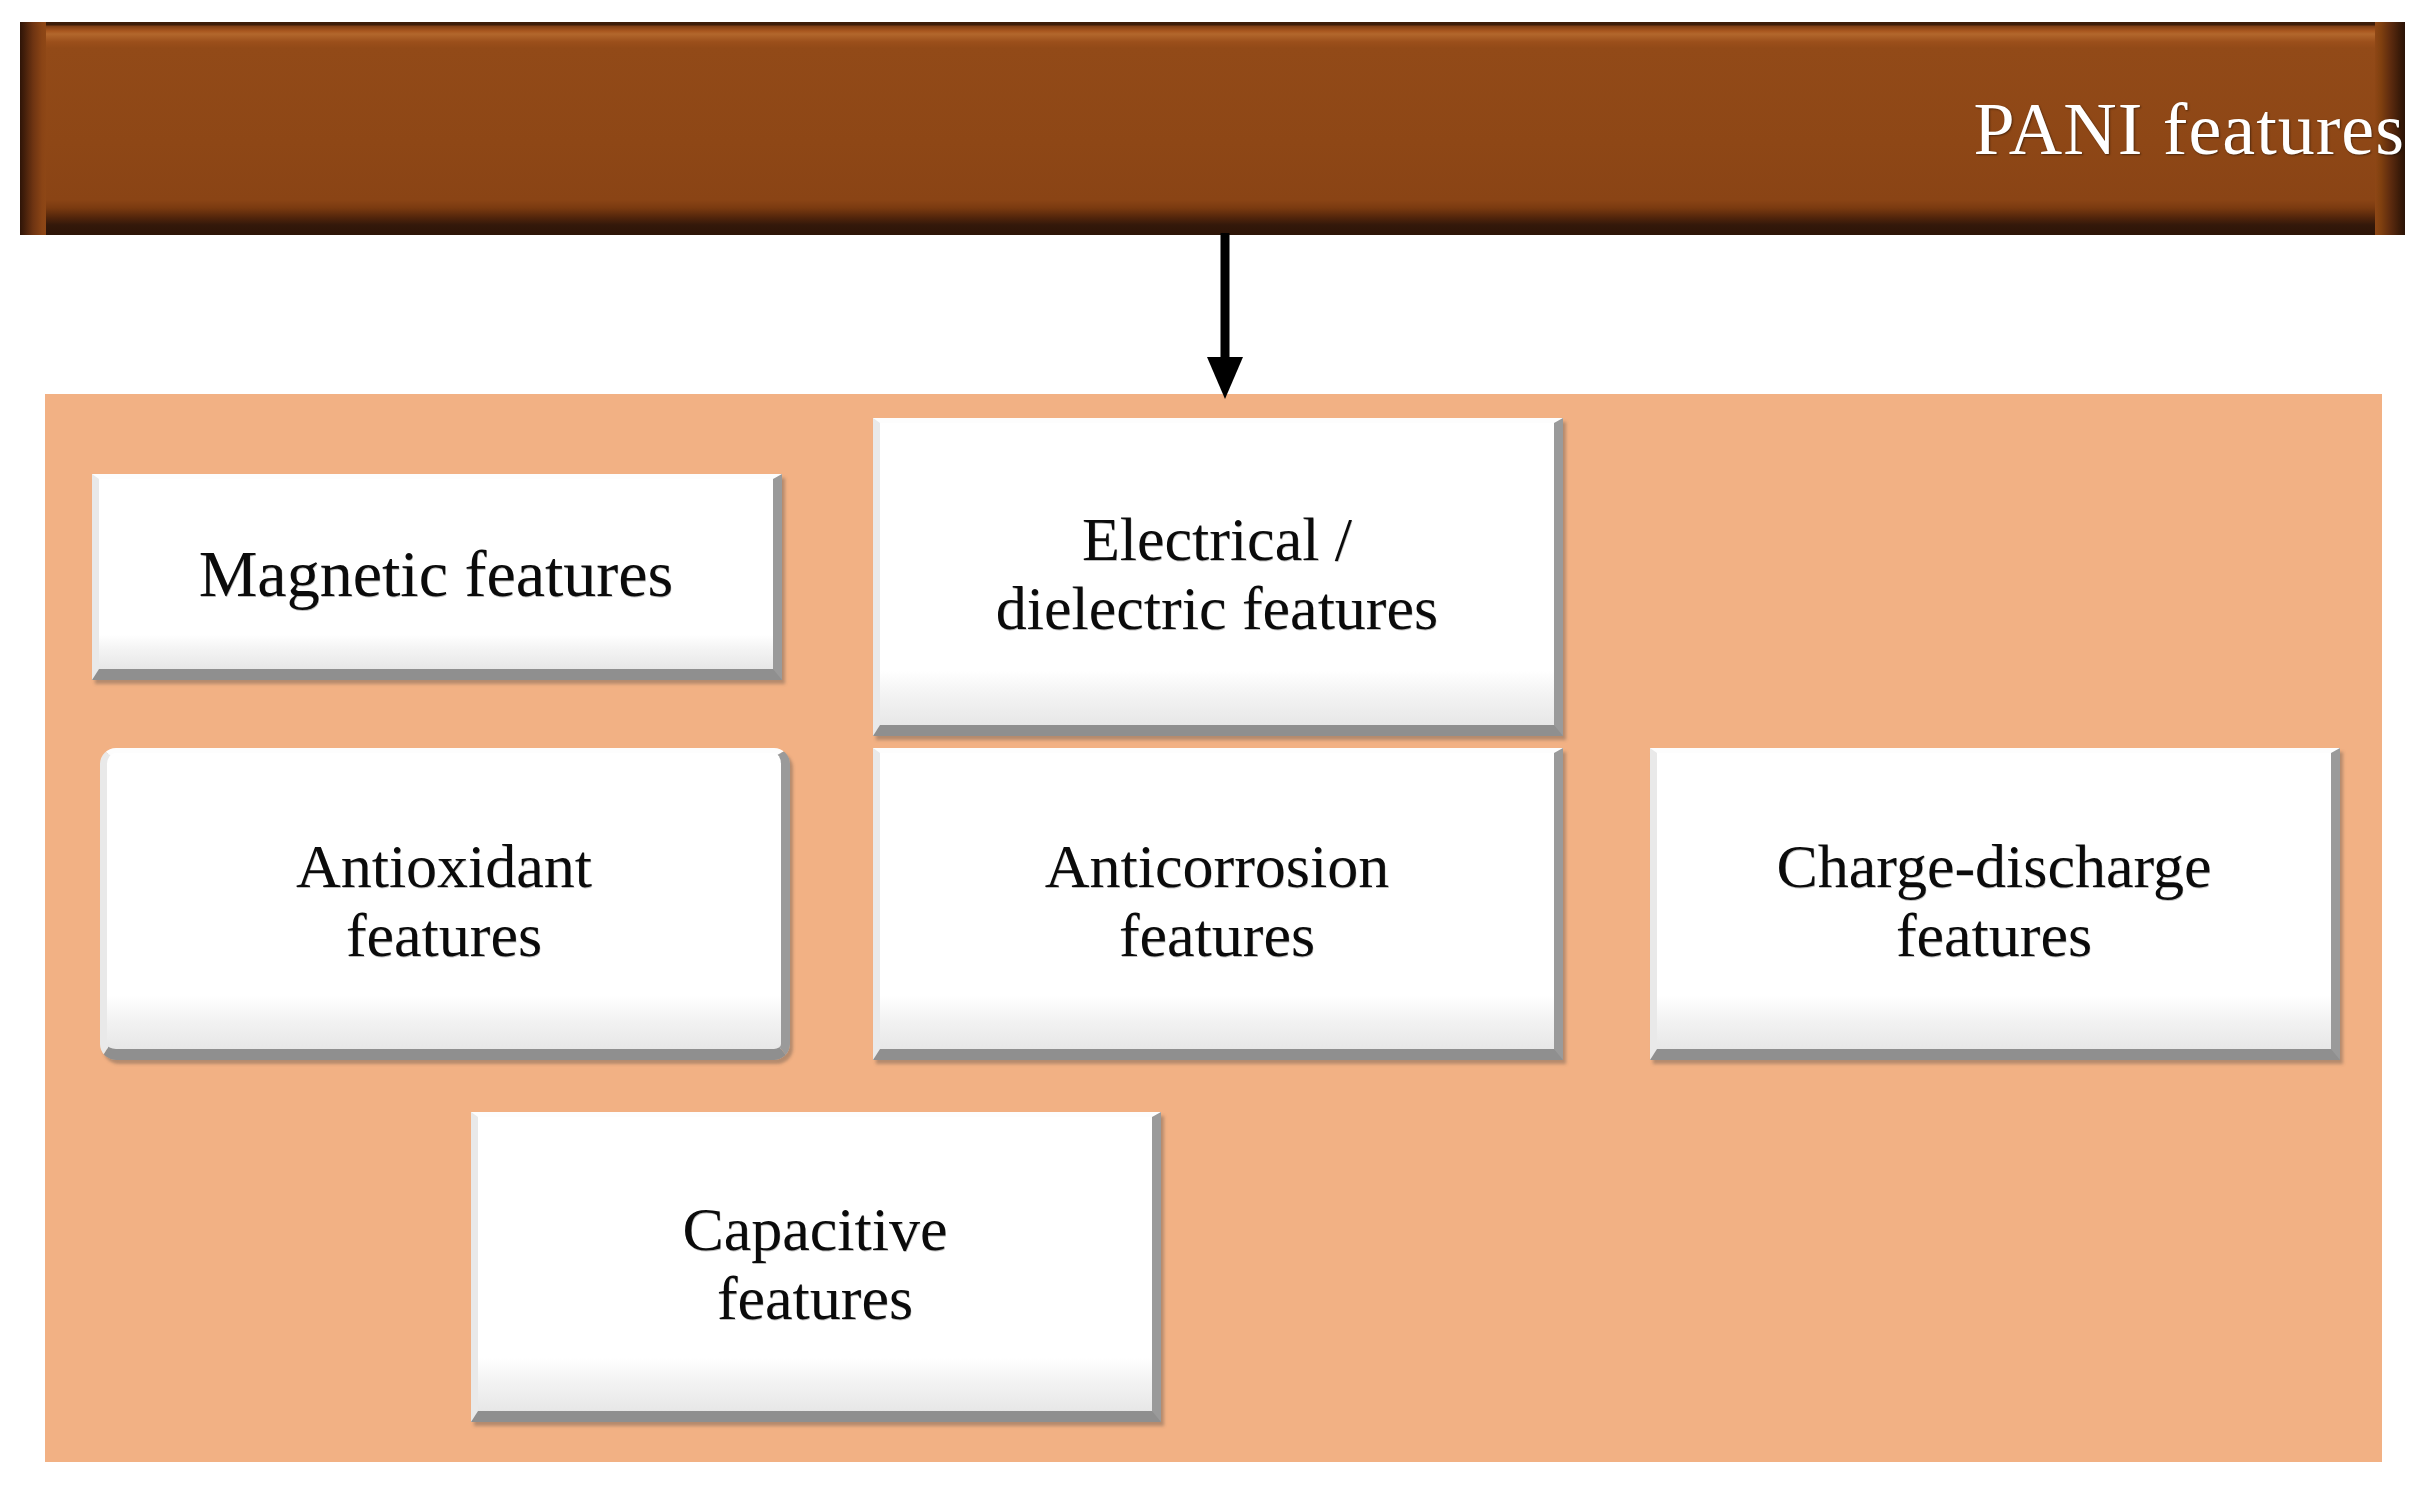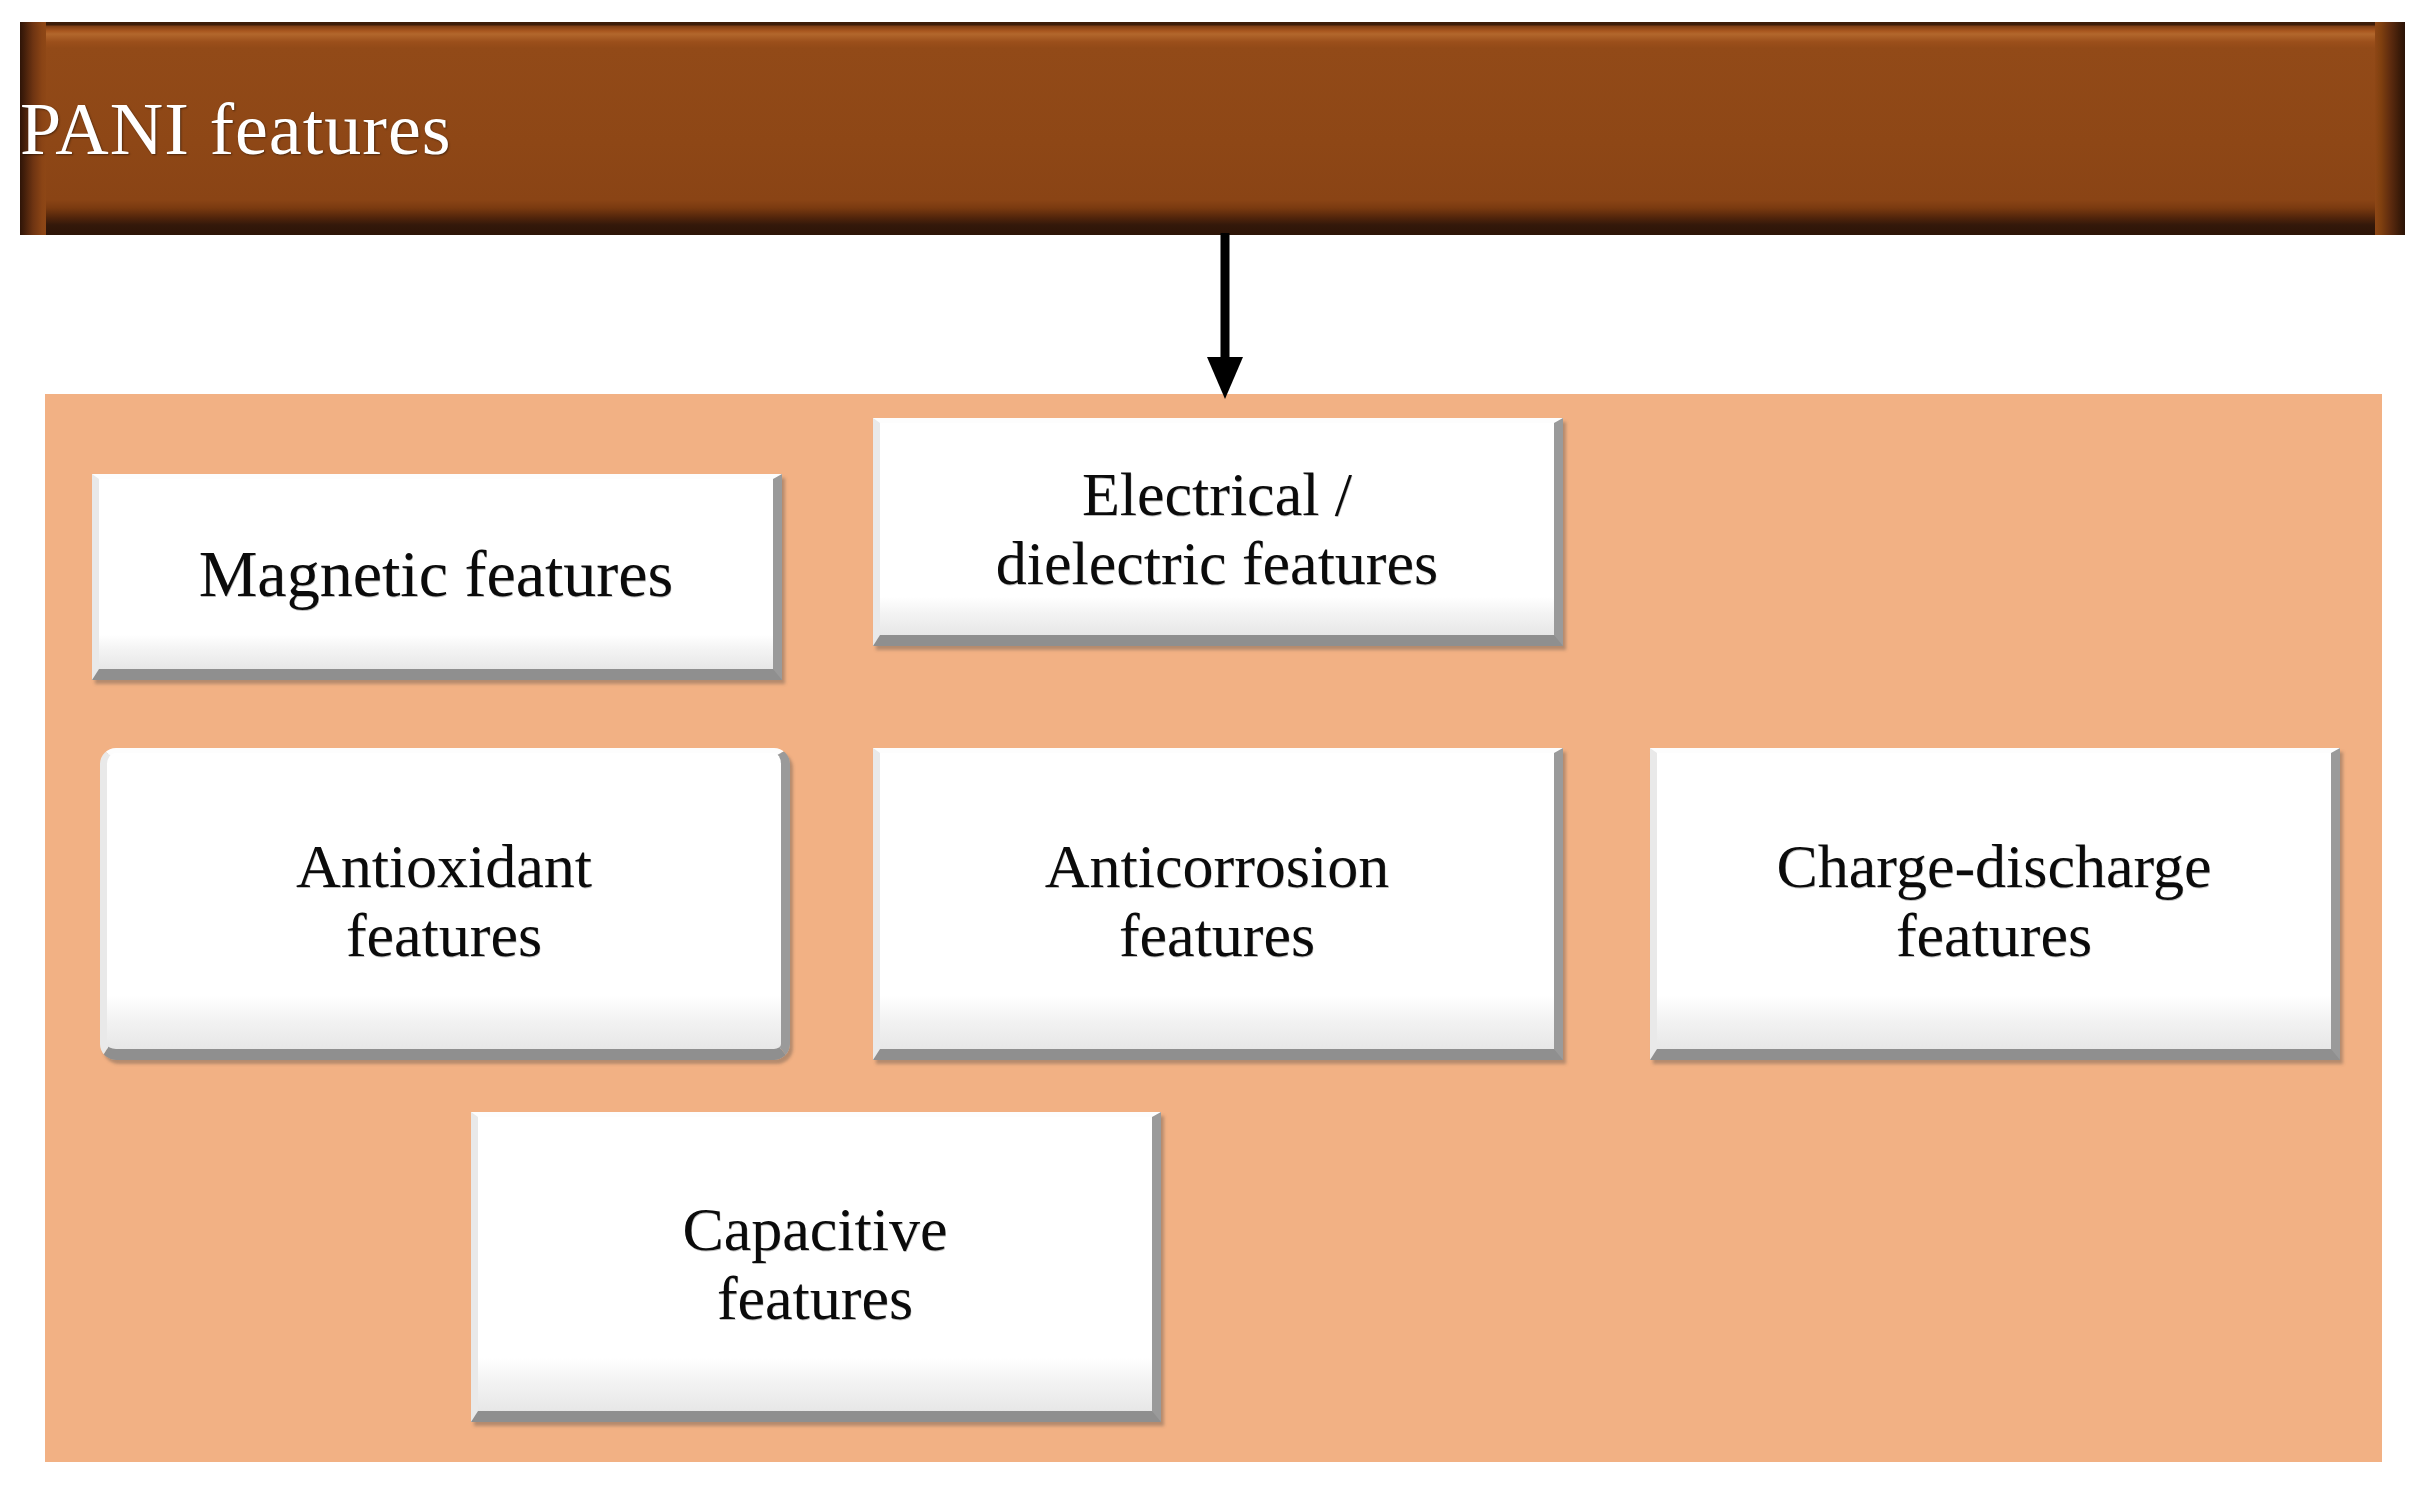--- a/index.html
+++ b/index.html
@@ -57,27 +57,28 @@
     width: 30px;
     background: linear-gradient(to left,
       #2b1306 0px, #3d1c09 6px, #5f2c0f 15px, #80400f 24px, #8e4716 30px);
   }
   .header-title {
     position: absolute;
     left: 0;
     right: 0;
     top: 50%;
     transform: translateY(-50%);
-    text-align: left;
+    text-align: right;
     color: #ffffff;
     font-size: 74px;
     line-height: 1;
     letter-spacing: 1px;
     text-shadow: 1px 1px 2px rgba(0,0,0,0.45);
     z-index: 3;
+    padding-left: 37px;
   }
 
   
   .arrow {
     position: absolute;
     left: 1205px;
     top: 233px;
     width: 40px;
     height: 166px;
     z-index: 4;
@@ -117,21 +118,21 @@
   }
   .fbox .lbl {
     display: block;
     white-space: pre-line;
     padding: 0 10px;
     text-shadow: 0.5px 0.5px 0 rgba(0,0,0,0.25);
   }
 
   
   .box-magnetic    { left: 92px;   top: 474px;  width: 690px;  height: 206px; }
-  .box-electrical  { left: 873px;  top: 418px;  width: 690px;  height: 228px; }
+  .box-electrical  { left: 873px;  top: 418px;  width: 690px;  height: 318px; }
   .box-redox       { left: 1637px; top: 490px;  width: 690px;  height: 200px; }
 
   
   .box-antioxidant { left: 100px;  top: 748px;  width: 690px;  height: 312px; border-radius: 16px; }
   .box-anticorr    { left: 873px;  top: 748px;  width: 690px;  height: 312px; }
   .box-charge      { left: 1650px; top: 748px;  width: 690px;  height: 312px; }
 
   
   .box-capacitive  { left: 443px;  top: 1112px; width: 690px;  height: 310px; margin-left: 28px; }
   .box-sensing     { left: 1310px; top: 1152px; width: 690px;  height: 240px; }

